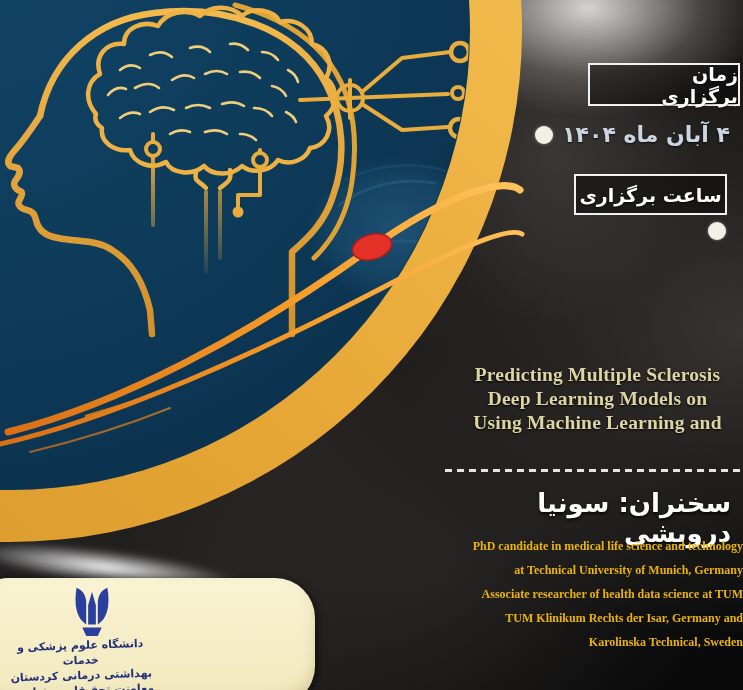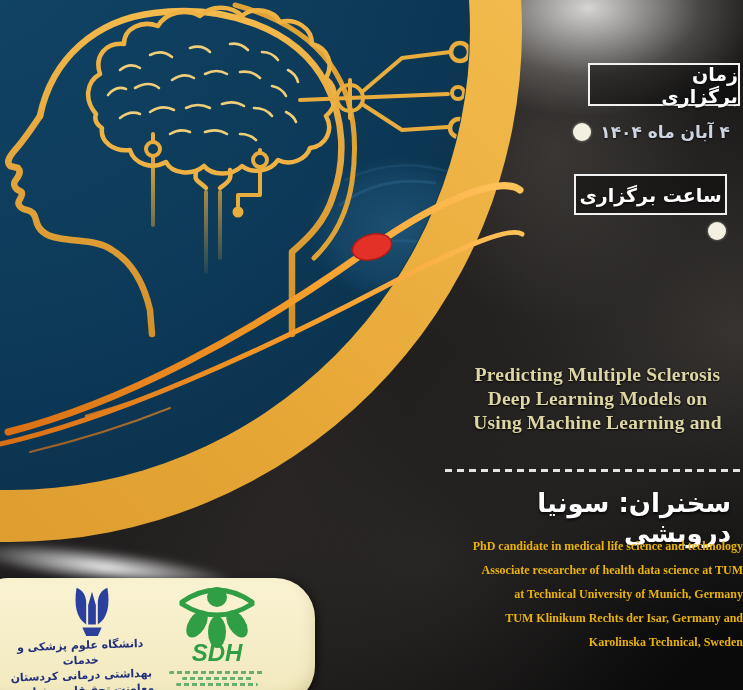--- a/index.html
+++ b/index.html
@@ -28,21 +28,21 @@
   .sched-box{
     position:absolute;border:2px solid #f1f1f1;background:rgba(8,8,8,.5);
     color:#fff;display:flex;align-items:center;justify-content:center;
     font-weight:bold;font-size:19px;direction:rtl;
     text-shadow:0 1px 2px rgba(0,0,0,.7);box-sizing:border-box;
   }
   #box-date{right:3px;top:63px;width:152px;height:43px;padding-left:28px;}
   #box-time{right:16px;top:174px;width:153px;height:41px;}
   .sched-line{
     position:absolute;display:flex;align-items:center;gap:9px;
-    color:#ccd5e1;font-weight:bold;font-size:17px;
+    color:#ccd5e1;font-weight:bold;font-size:22px;
     text-shadow:0 1px 2px rgba(0,0,0,.7);
     padding-left:7px;
   }
   #line-date{right:13px;top:122px;}
   #line-time{right:17px;top:222px;}
   .sched-line .txt{direction:rtl;}
   .bullet{width:18px;height:18px;border-radius:50%;background:#f3f0e1;box-shadow:0 0 3px rgba(255,255,255,.45);}
   
   .title{
     position:absolute;left:443px;top:363px;width:309px;text-align:center;
@@ -230,57 +230,37 @@
 
   <div class="title">
     <div>Predicting Multiple Sclerosis</div>
     <div>Deep Learning Models on</div>
     <div>Using Machine Learning and</div>
   </div>
   <div class="dashes"></div>
   <div class="speaker">سخنران: سونیا درویشی</div>
   <div class="bio">
     <div>PhD candidate in medical life science and technology</div>
+    <div>at Technical  University of Munich, Germany</div>
     <div>Associate researcher of health data science at TUM</div>
-    <div>at Technical  University of Munich, Germany</div>
     <div>TUM Klinikum Rechts der Isar, Germany and</div>
     <div>Karolinska Technical, Sweden</div>
   </div>
 
   <div class="logos-panel">
 
     <svg class="univ-emblem" width="44" height="54" viewBox="0 0 44 56">
       <g fill="#2b3f9e">
         <path d="M 6,4 C 3,22 6,36 16,42 L 16,20 C 16,12 12,6 6,4 Z"></path>
         <path d="M 38,4 C 41,22 38,36 28,42 L 28,20 C 28,12 32,6 38,4 Z"></path>
         <path d="M 22,8 L 26,22 L 26,42 L 18,42 L 18,22 Z"></path>
         <path d="M 12,45 L 32,45 L 28,54 L 16,54 Z"></path>
       </g>
     </svg>
     <div class="univ-text">
       <div>دانشگاه علوم پزشکی و خدمات</div>
       <div>بهداشتی درمانی کردستان</div>
       <div>معاونت تحقیقات و فناوری</div>
     </div>
 
-    <div class="sdh">
-      <svg width="106" height="82" viewBox="0 0 106 82">
-        <g stroke="#2f9e45" stroke-width="5" fill="none" stroke-linecap="round">
-          <path d="M 18,20 Q 53,-4 88,20"></path>
-          <path d="M 18,22 Q 53,44 88,22"></path>
-        </g>
-        <circle cx="53" cy="15" r="10" fill="#2f9e45"></circle>
-        <g fill="#2f9e45">
-          <ellipse cx="33" cy="42" rx="8.5" ry="15" transform="rotate(32 33 42)"></ellipse>
-          <ellipse cx="73" cy="42" rx="8.5" ry="15" transform="rotate(-32 73 42)"></ellipse>
-          <ellipse cx="53" cy="50" rx="9" ry="16"></ellipse>
-        </g>
-        <text x="53" y="79" text-anchor="middle" font-family="Liberation Sans, sans-serif" font-size="24" font-weight="bold" font-style="italic" fill="#2f9e45">SDH</text>
-      </svg>
-      <div class="sdh-captions">
-        <div class="cap cap1"></div>
-        <div class="cap cap2"></div>
-        <div class="cap cap3"></div>
-      </div>
-    </div>
 
   </div>
 </div>
 
 </body></html>

